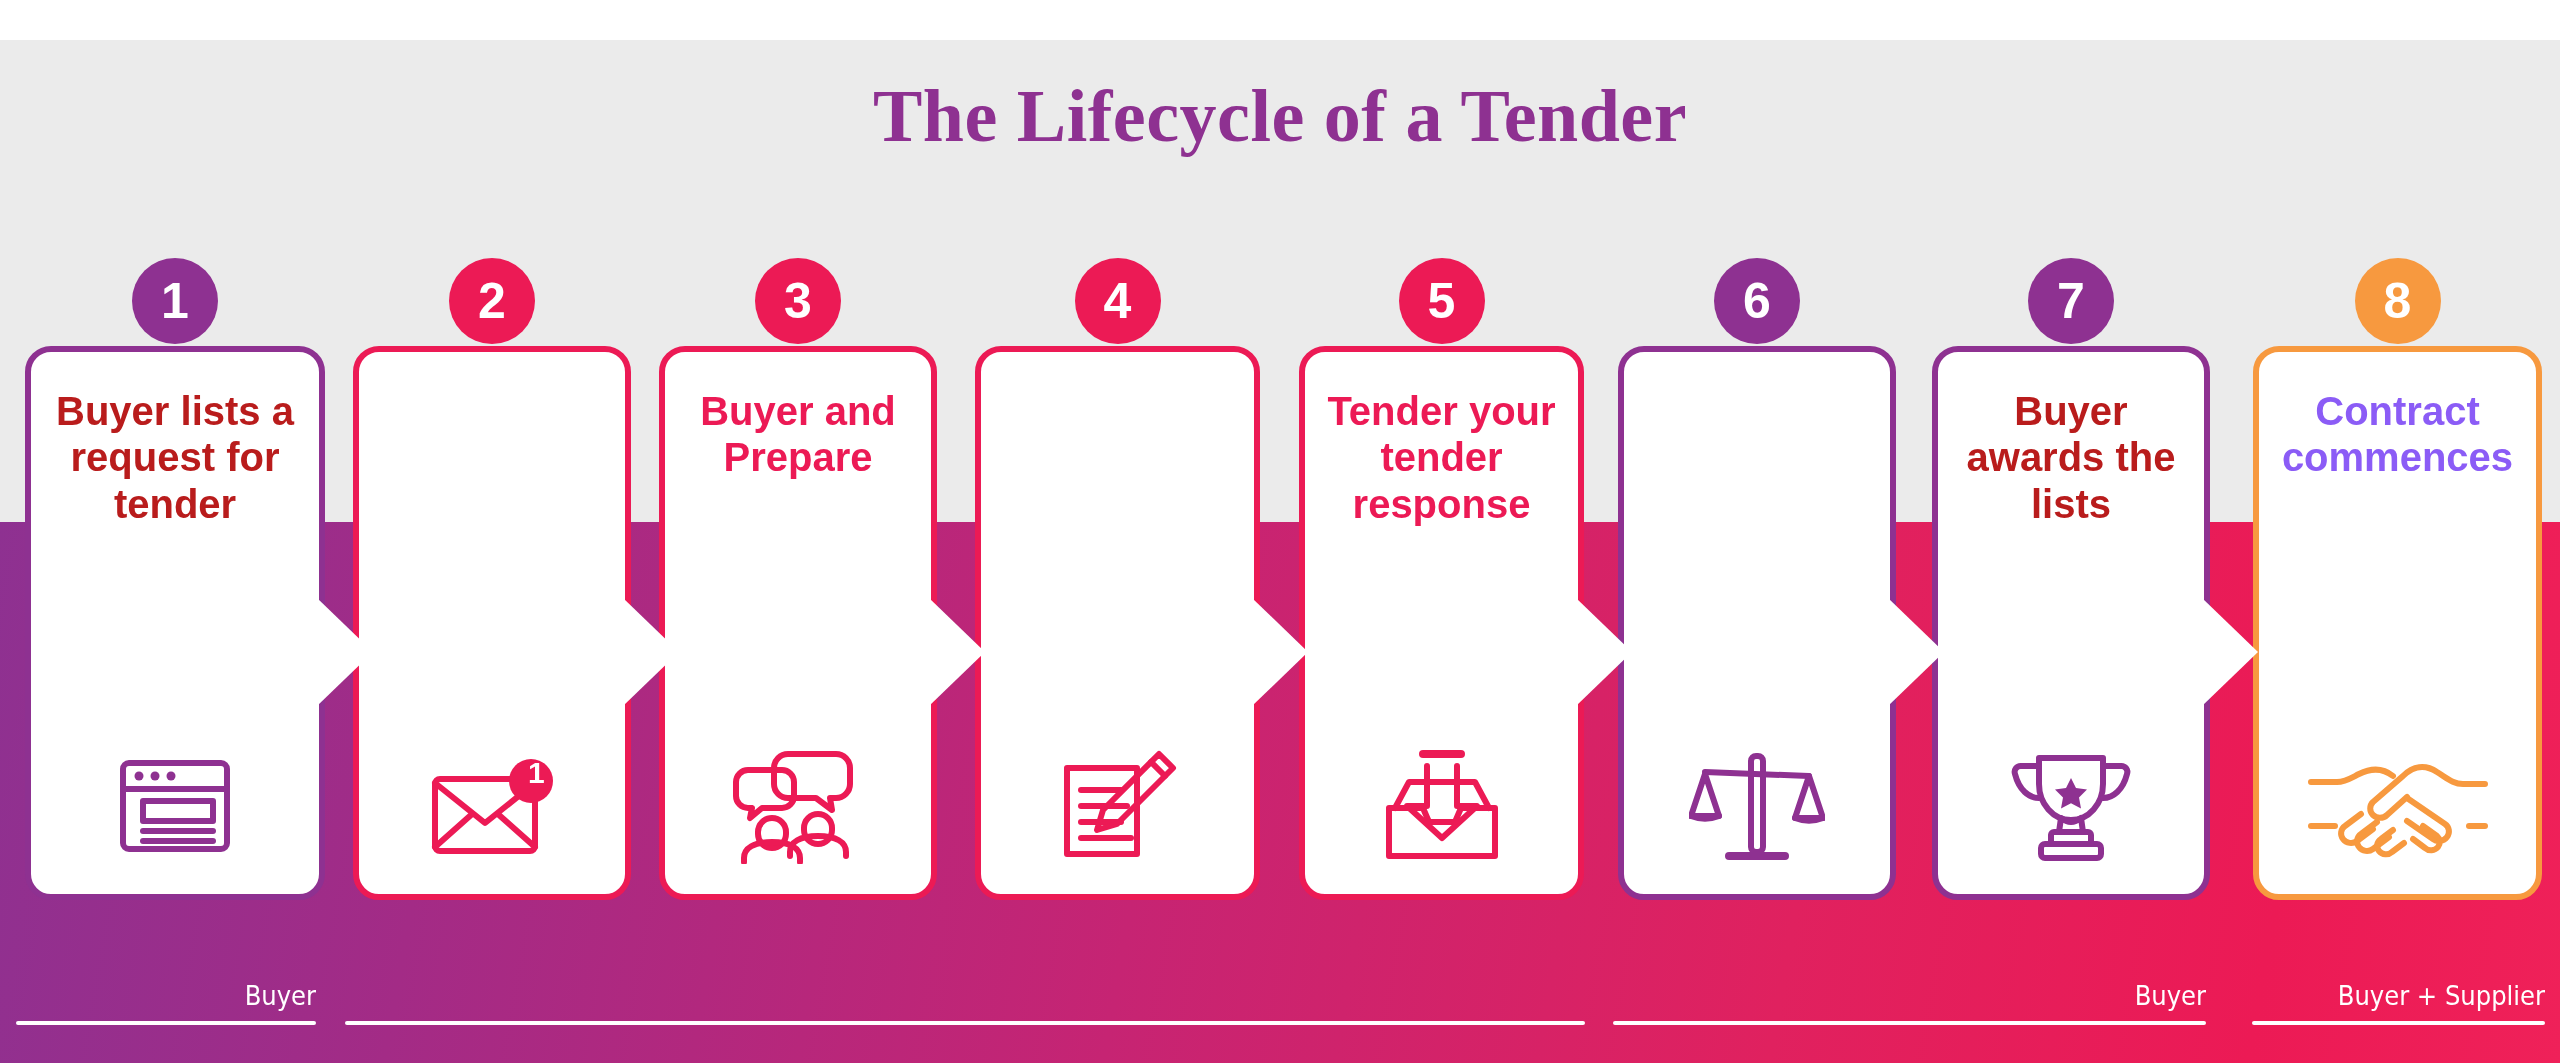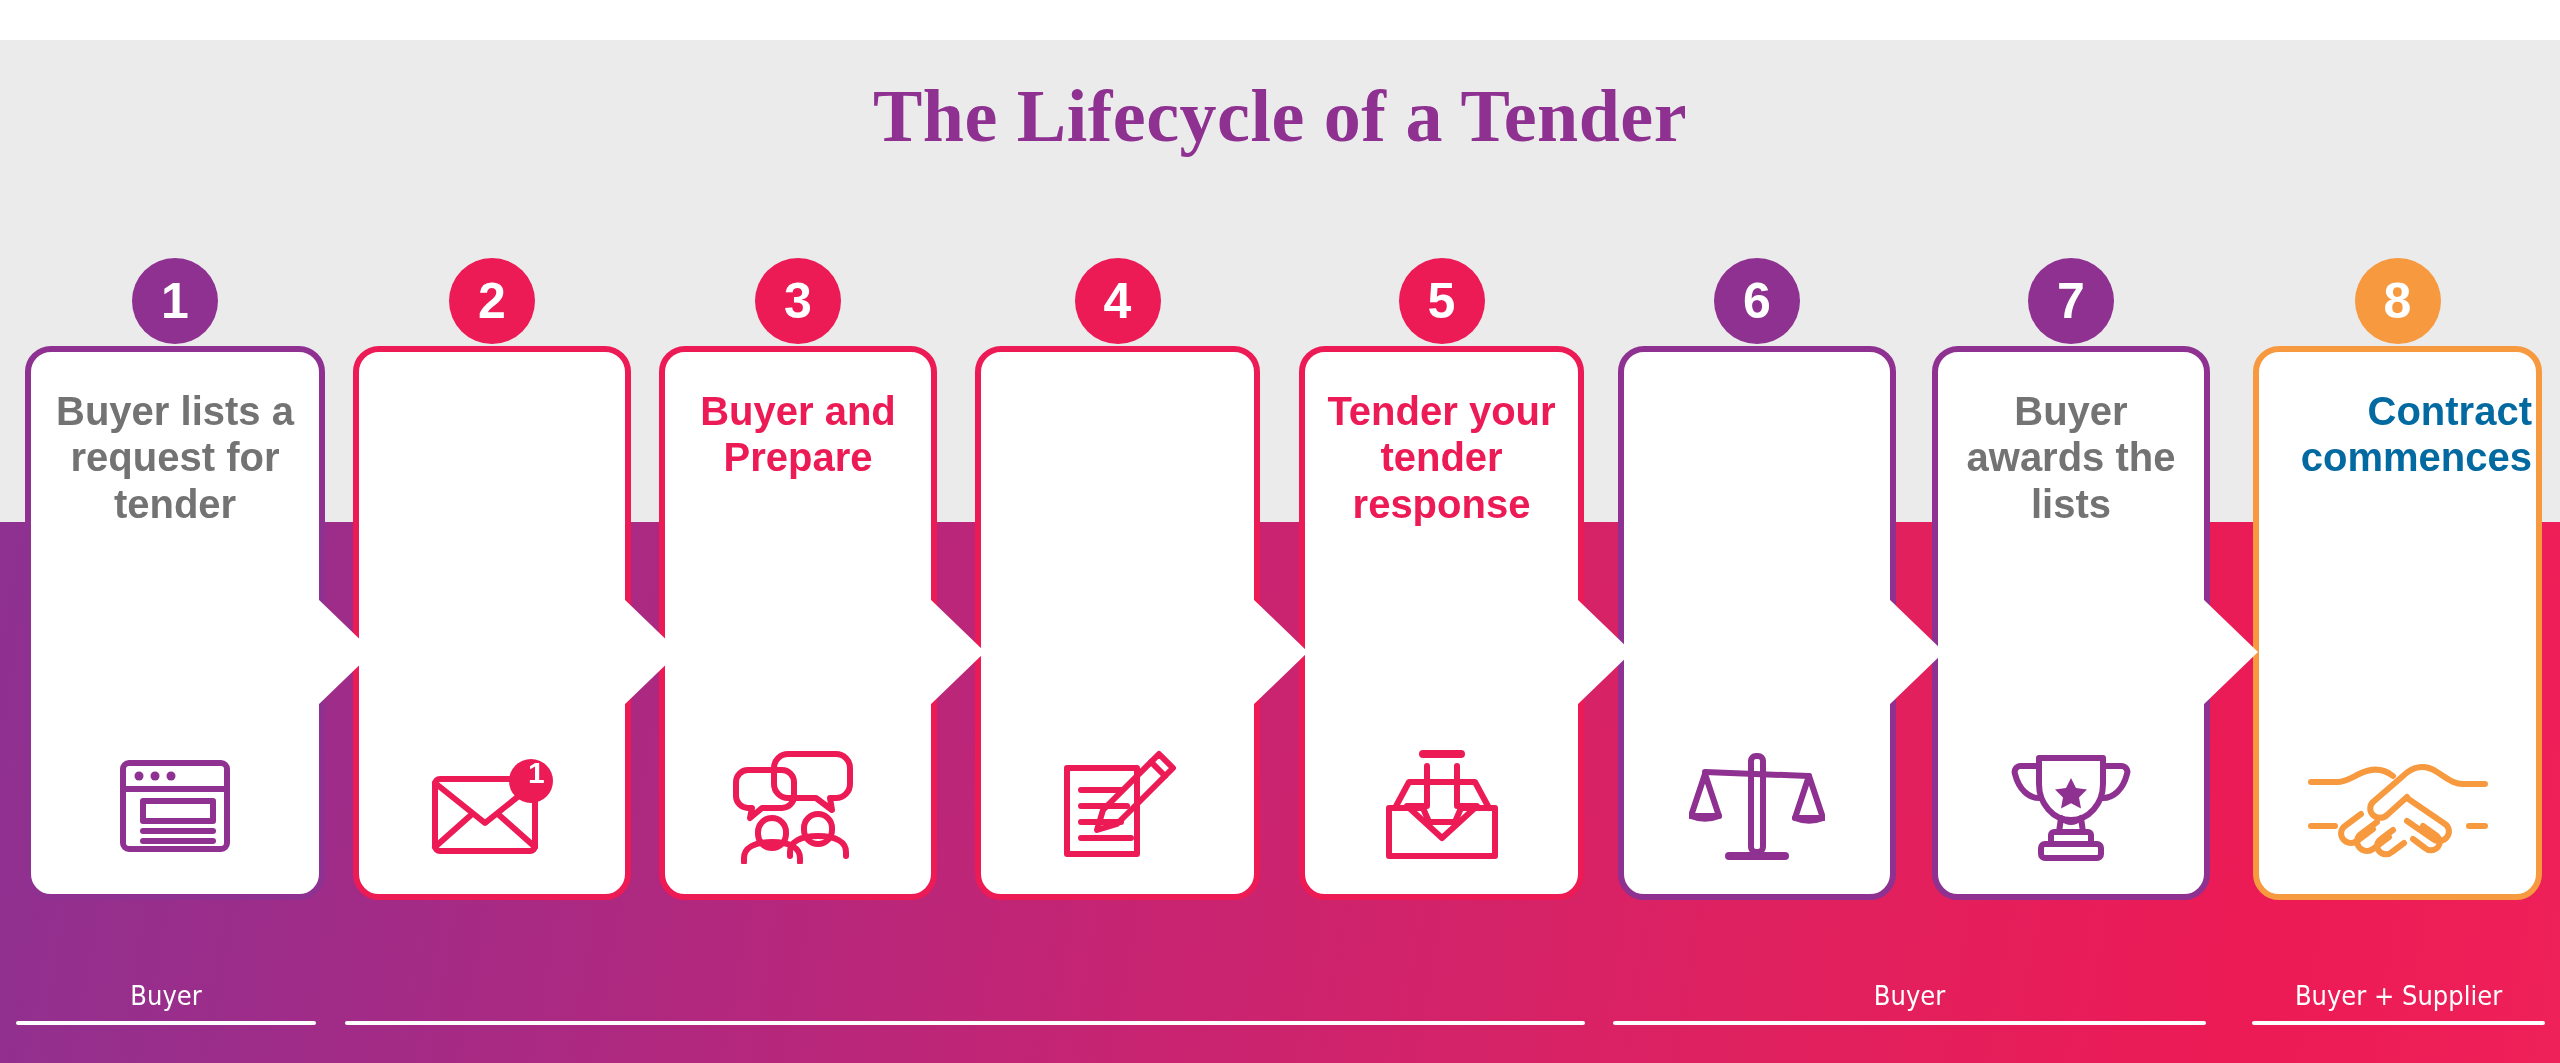--- a/index.html
+++ b/index.html
@@ -111,35 +111,35 @@
     display: flex;
     align-items: center;
     justify-content: center;
     z-index: 5;
   }
   .icon-box svg { display: block; }
 
   
   .c-purple .card   { border-color: #8e3191; }
   .c-purple .badge  { background: #8e3191; }
-  .c-purple .card-title { color: #737373; }
+  .c-purple .card-title { color: #b91c1c; }
 
   .c-pink .card   { border-color: #ec1a55; }
   .c-pink .badge  { background: #ec1a55; }
   .c-pink .card-title { color: #ec1a55; }
 
   .c-orange .card   { border-color: #f7993f; }
   .c-orange .badge  { background: #f7993f; }
-  .c-orange .card-title { color: #0369a1; text-align: right; }
+  .c-orange .card-title { color: #8b5cf6; }
 
   
   .role {
     position: absolute;
     bottom: 78px;
-    text-align: center;
+    text-align: right;
   }
   .role-label {
     font-size: 27px;
     color: #ffffff;
     line-height: 1;
     font-family: "DejaVu Sans", "Liberation Sans", sans-serif;
     font-stretch: condensed;
     white-space: nowrap;
     margin-bottom: 12px;
   }

